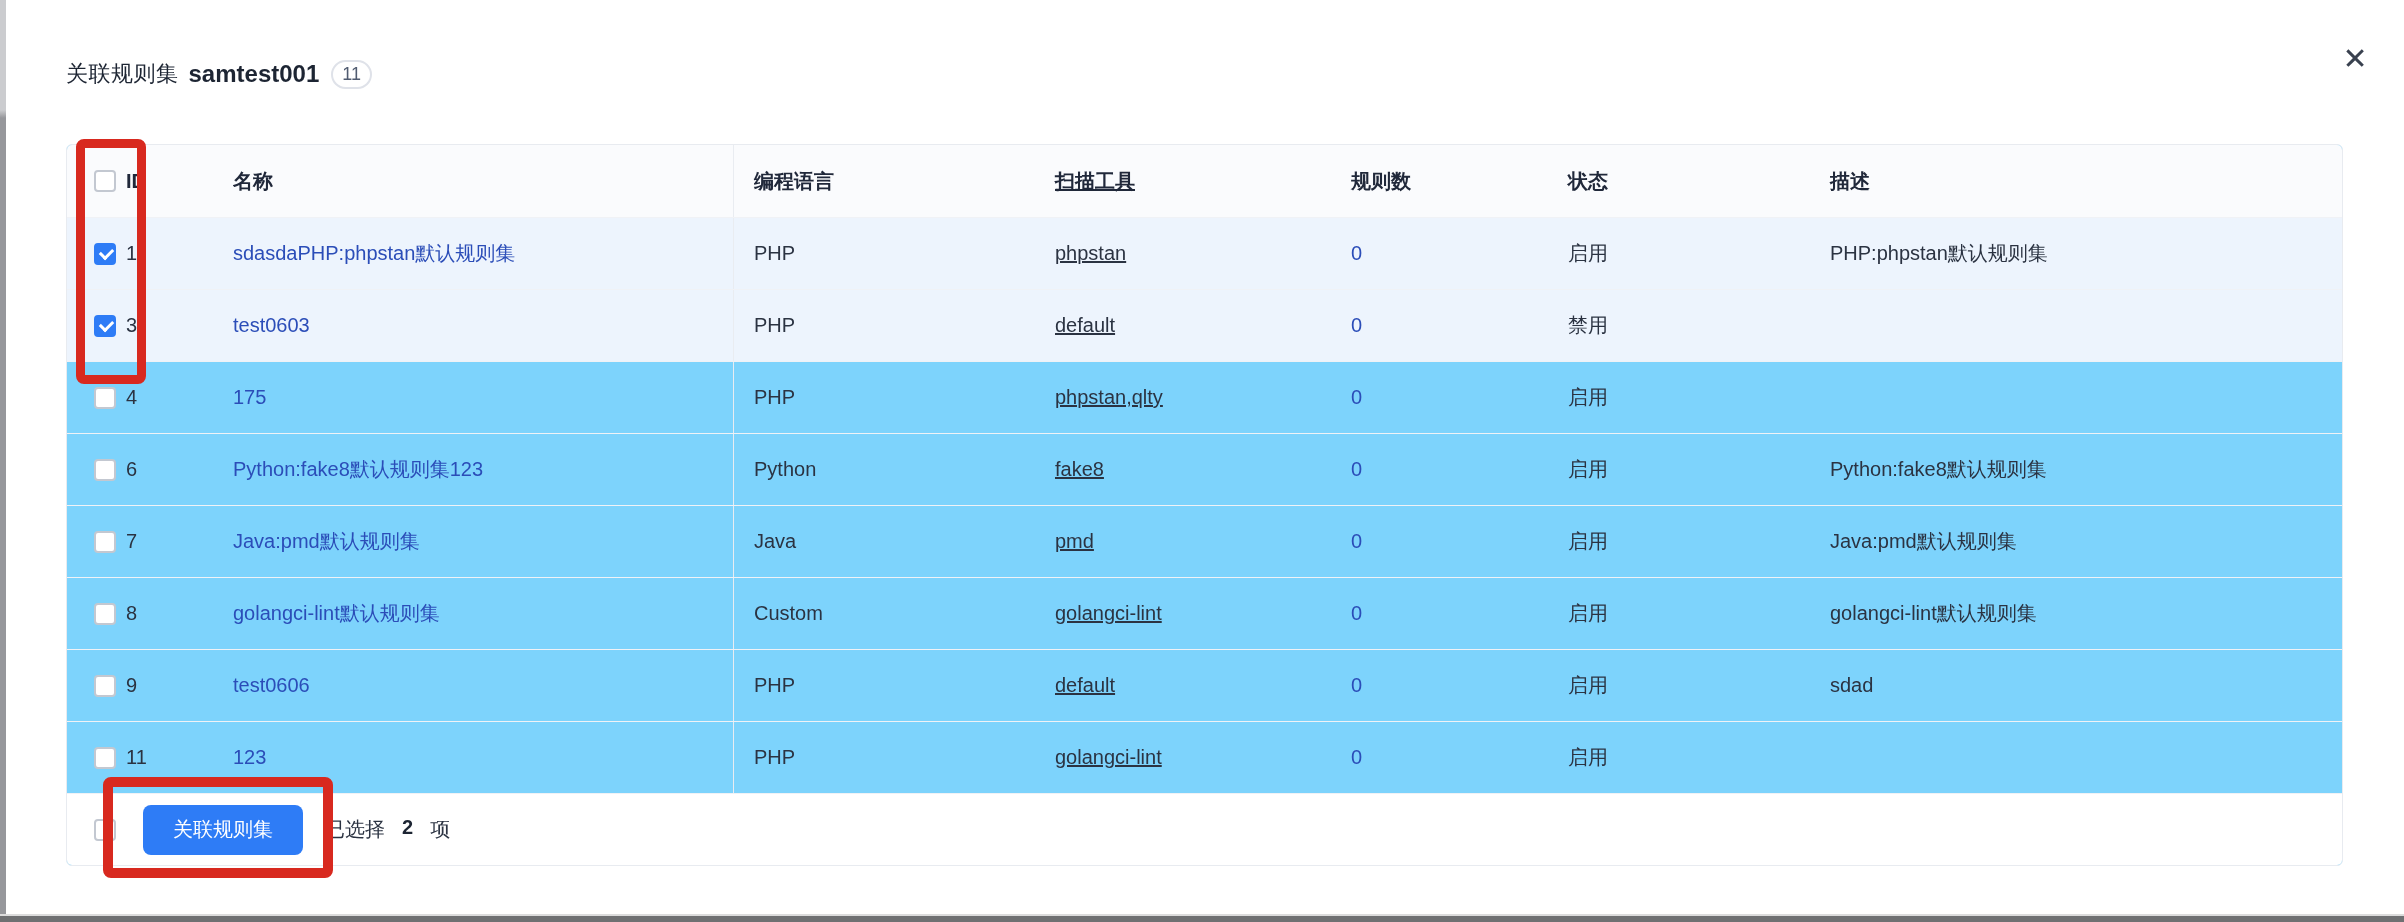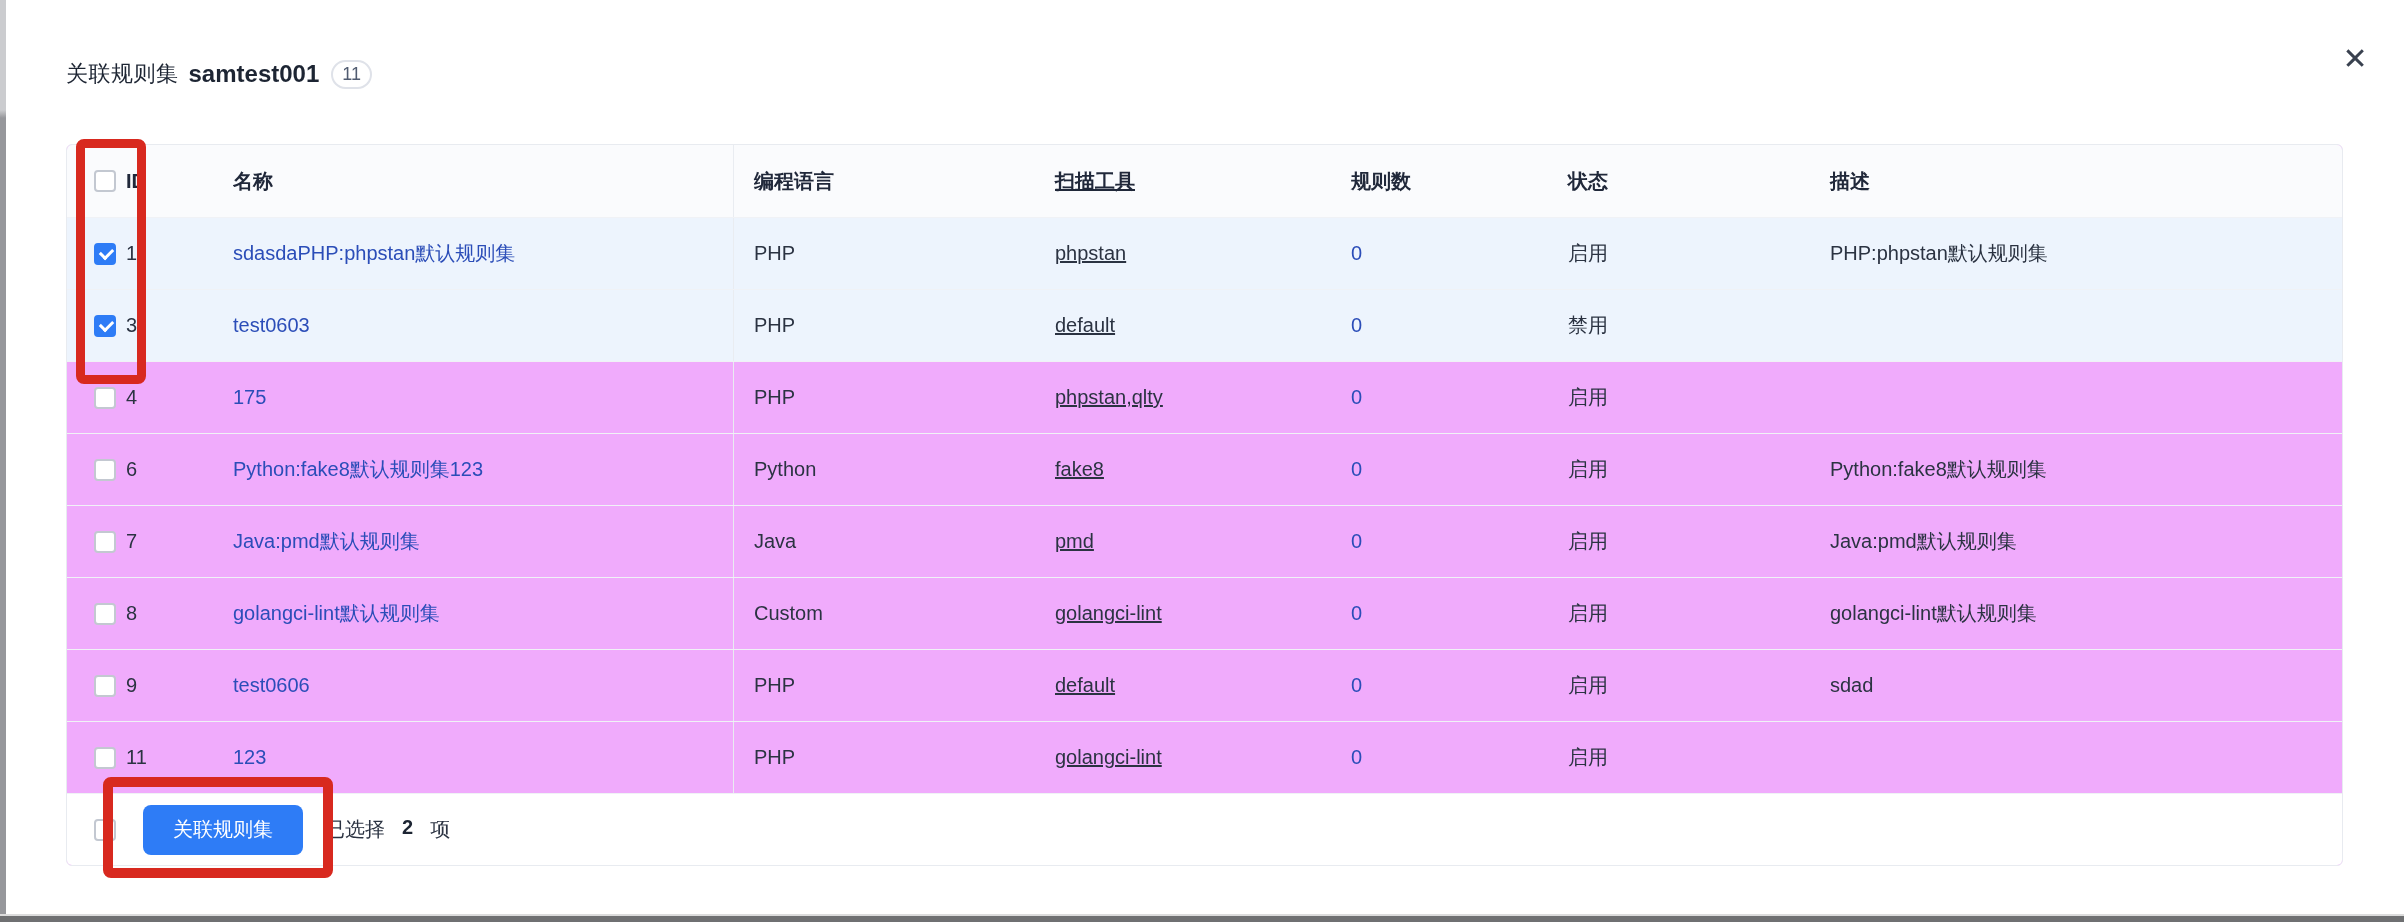--- a/index.html
+++ b/index.html
@@ -21,21 +21,21 @@
   .title-prefix { font-size:22px; color:#1d2533; letter-spacing:.5px; }
   .title-name   { font-size:24px; font-weight:700; color:#1d2533; margin-left:10px; }
   .count-badge  { margin-left:12px; font-size:18px; color:#505b70; background:#fff;
                   border:2px solid #dfe2e9; border-radius:15px; padding:1px 9px 2px; line-height:22px; }
   .close-btn { position:absolute; left:2327px; top:36px; width:44px; height:44px; z-index:2;
                display:flex; align-items:center; justify-content:center;
                font-size:30px; color:#39414f; cursor:pointer; }
 
   
   .table { position:absolute; left:60px; top:144px; width:2277px;
-           border:1px solid #e8ebf0; border-radius:6px; background:#f0abfc; overflow:hidden; z-index:1; }
+           border:1px solid #e8ebf0; border-radius:6px; background:#7dd3fc; overflow:hidden; z-index:1; }
   .trow, .thead, .tfoot { display:flex; align-items:center; height:72px; width:100%; }
   .thead { background:#fafbfd; font-weight:700; color:#20283a; }
   .trow  { border-top:1px solid #f0f2f6; }
   .tfoot { border-top:1px solid #f0f2f6; background:#fff; }
   .trow.selected { background:#edf4fd; }
   .cell { font-size:20px; height:100%; display:flex; align-items:center; overflow:hidden; white-space:nowrap; }
 
   .c-check { width:56px;  padding-left:27px; }
   .c-id    { width:110px; padding-left:3px; }
   .c-name  { width:501px; border-right:1px solid #e9ecf1; }

